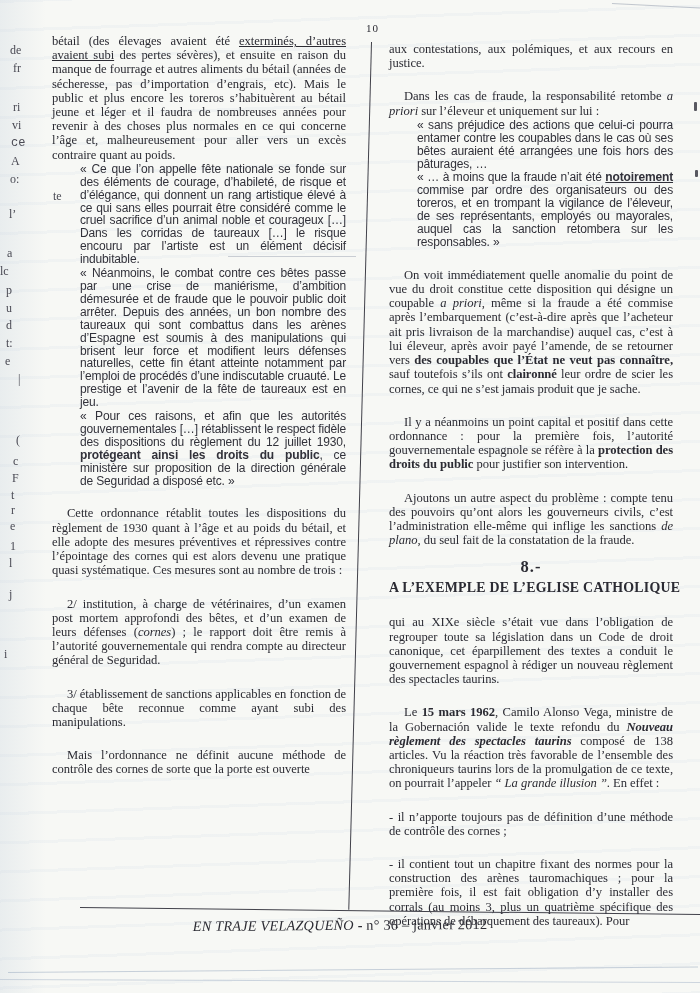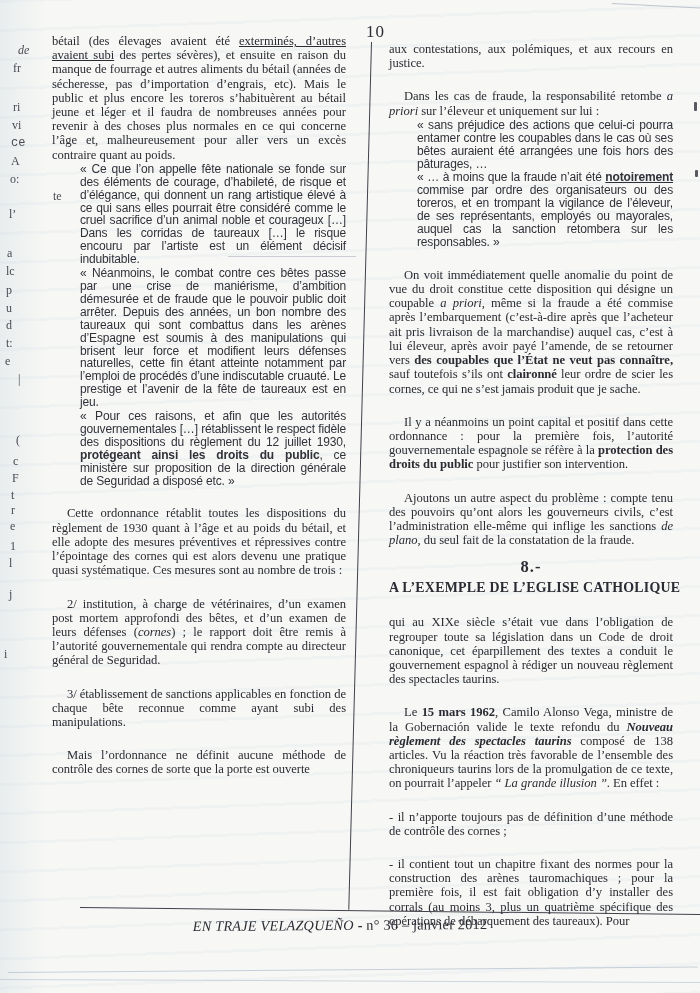--- a/index.html
+++ b/index.html
@@ -32,21 +32,21 @@
     margin-top:11px;letter-spacing:1px;
   }
   .hcaps{
     font-weight:bold;font-size:13.9px;line-height:16px;margin-top:4px;
     letter-spacing:0.25px;white-space:nowrap;
   }
   .b{font-weight:bold;}
   .i{font-style:italic;}
   .u{text-decoration:underline;}
   .page-number{
-    position:absolute;left:366px;top:22px;font-size:17px;letter-spacing:1px;
+    position:absolute;left:366px;top:22px;font-size:11px;letter-spacing:1px;
   }
   .divider{
     position:absolute;left:371px;top:42px;height:868px;width:0;
     border-left:1.6px solid var(--line,#41414a);
     transform:rotate(1.5deg);transform-origin:top left;
   }
   .footer-rule{
     position:absolute;left:80px;top:907px;width:622px;height:0;
     border-top:1.6px solid var(--line,#41414a);
     transform:rotate(0.65deg);transform-origin:left top;
@@ -68,31 +68,31 @@
   .edge-mark{position:absolute;background:#585860;border-radius:1px;}
   .m1{left:694px;top:102px;width:3px;height:9px;}
   .m2{left:695px;top:170px;width:3px;height:7px;}
 </style>
 </head>
 <body>
 
 <div class="page" style="--paper: #f7f8f5; --ink: #2b2b33; --quote-ink: #31313a; --line: #41414a;">
 
   <div class="edge-fragments">
-      <span style="left: 18px; top: 44px; font-style: italic;">de</span>
+      <span style="left: 10px; top: 44px;">de</span>
       <span style="left: 13px; top: 62px;">fr</span>
       <span style="left: 13px; top: 101px; text-align: right;">ri</span>
       <span style="left: 12px; top: 119px;">vi</span>
       <span style="left: 11px; top: 137px; font-family: Liberation Mono, monospace;">ce</span>
       <span style="left: 11px; top: 155px;">A</span>
       <span style="left: 10px; top: 173px;">o:</span>
       <span style="left: 9px; top: 190px; padding-left: 44px;">te</span>
       <span style="left: 9px; top: 208px;">l’</span>
       <span style="left: 7px; top: 247px;">a</span>
-      <span style="left: 6px; top: 265px;">lc</span>
+      <span style="left: 0; top: 265px;">lc</span>
       <span style="left: 6px; top: 284px;">p</span>
       <span style="left: 6px; top: 302px;">u</span>
       <span style="left: 6px; top: 319px;">d</span>
       <span style="left: 6px; top: 337px;">t:</span>
       <span style="left: 5px; top: 355px;">e</span>
       <span style="left: 18px; top: 373px;">|</span>
       <span style="left: 16px; top: 434px;">(</span>
       <span style="left: 13px; top: 455px;">c</span>
       <span style="left: 12px; top: 472px;">F</span>
       <span style="left: 11px; top: 489px;">t</span>

